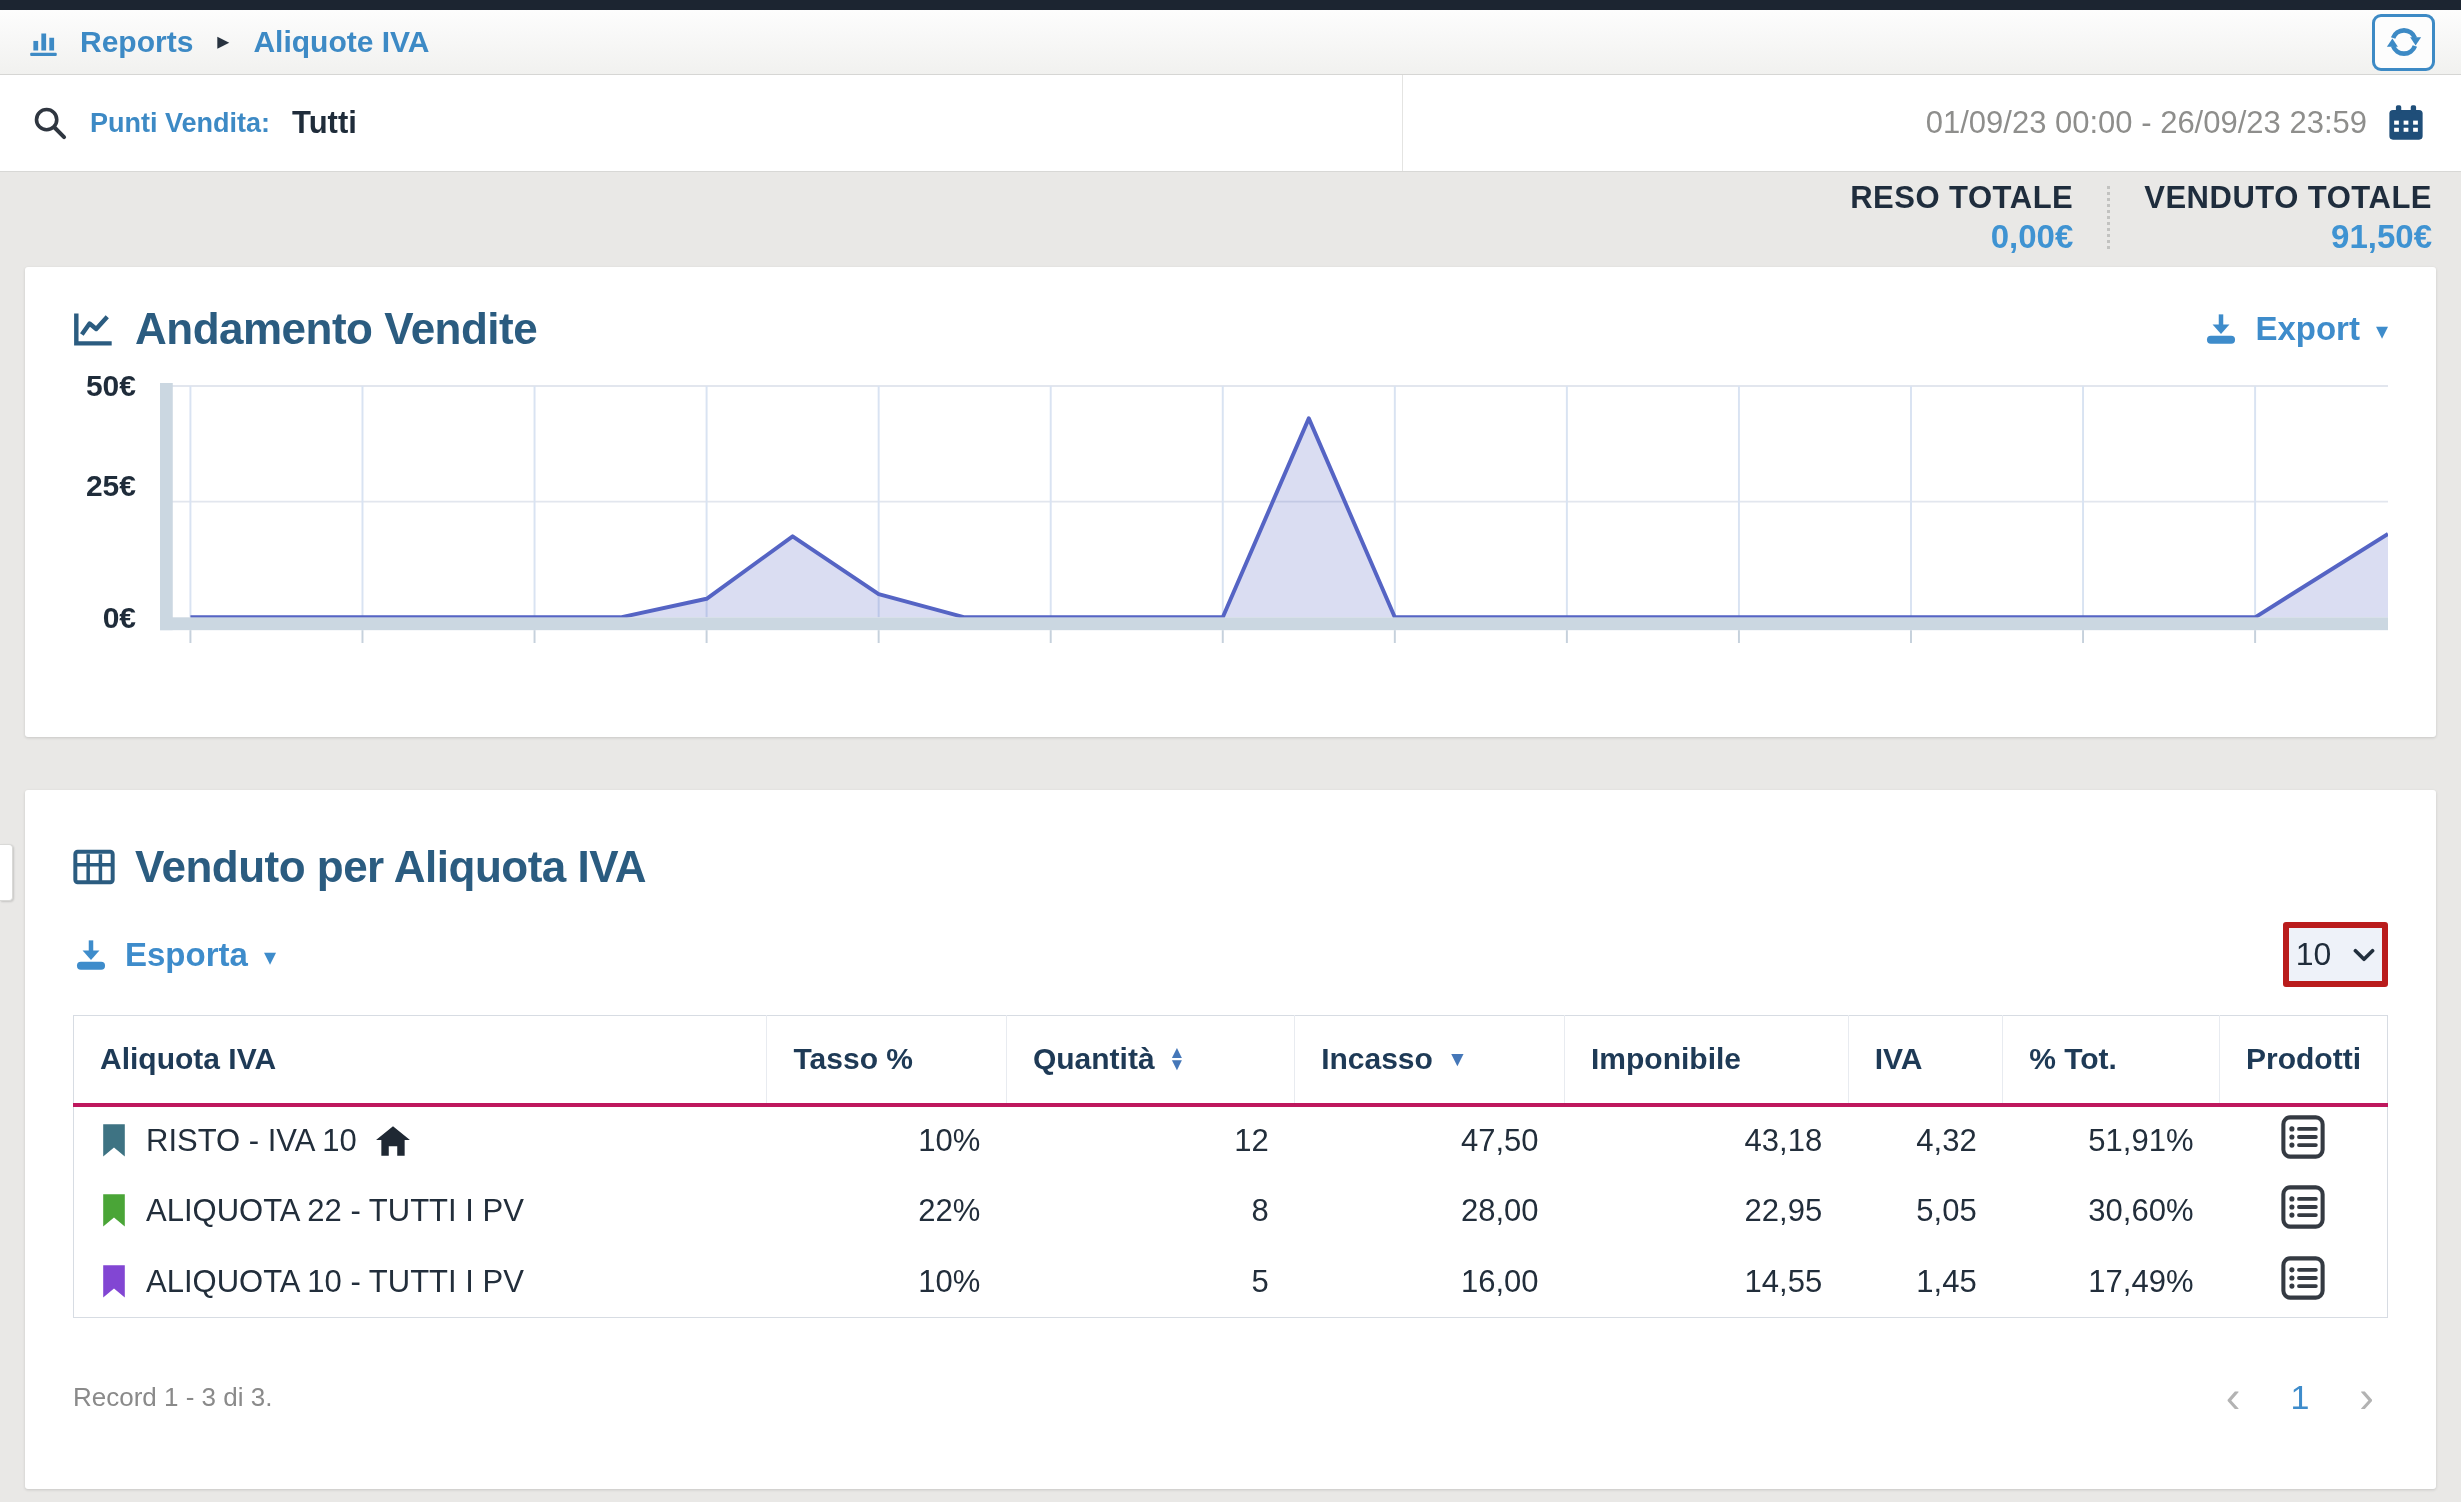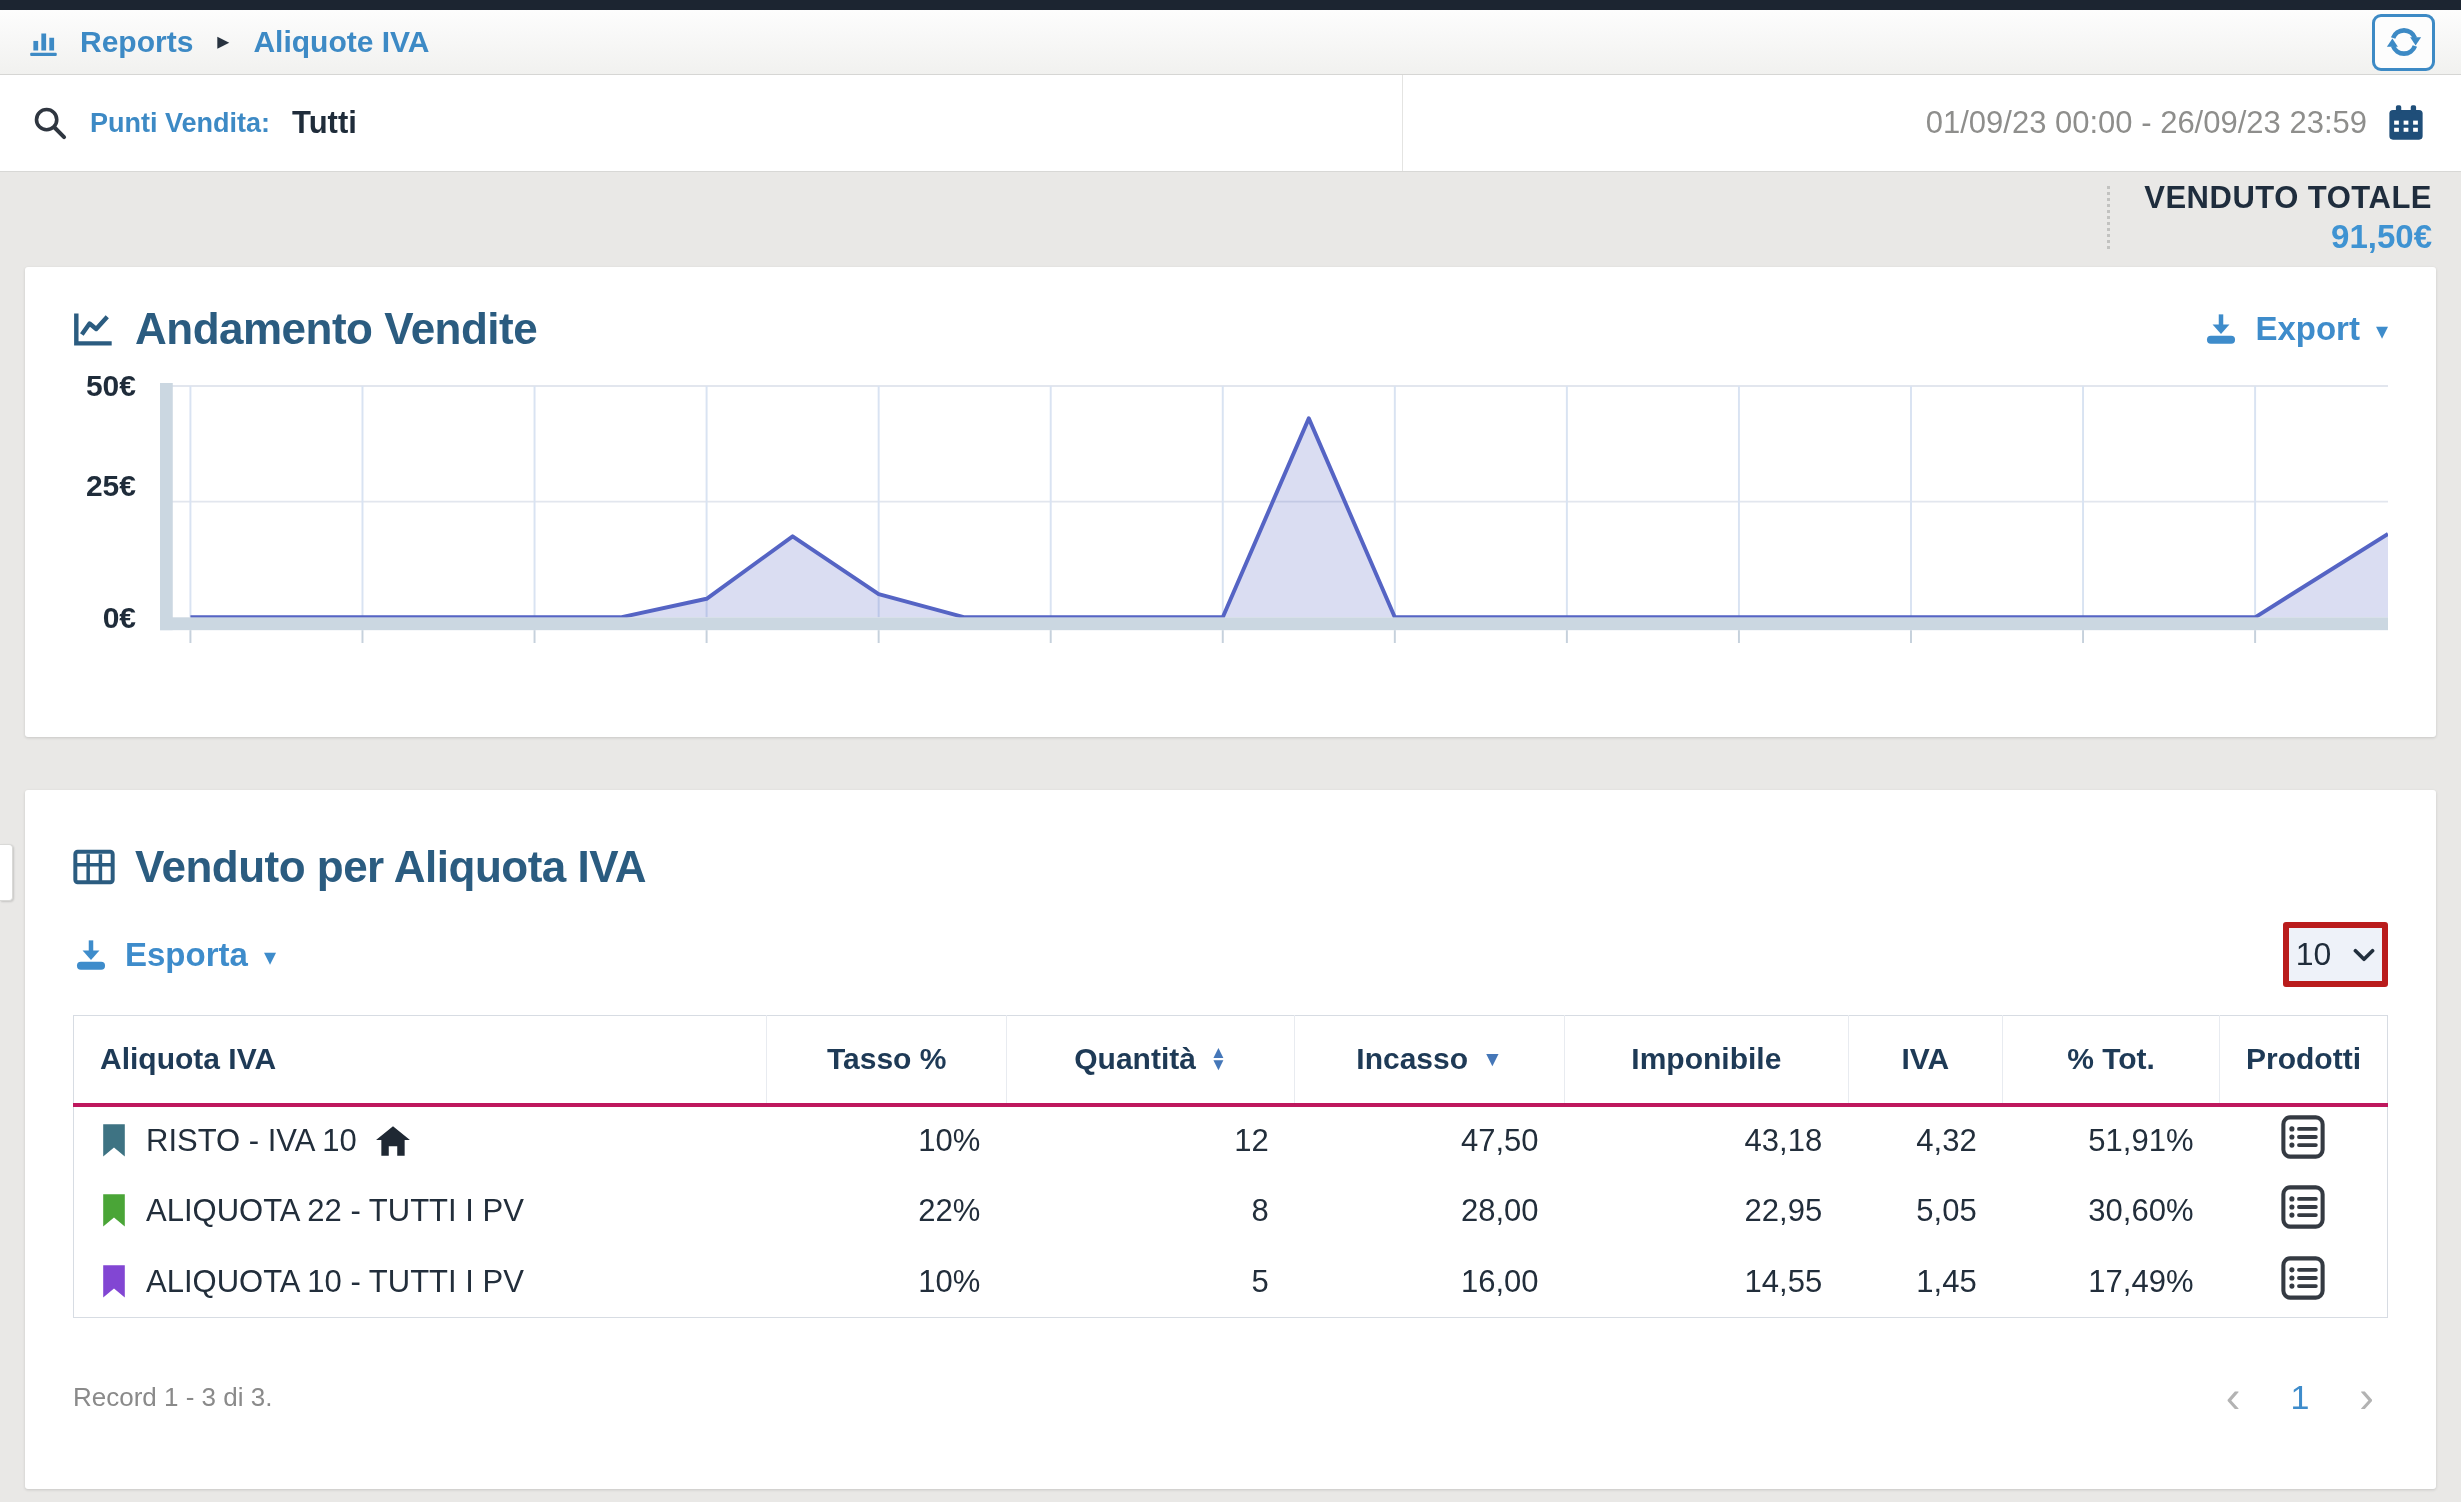--- a/index.html
+++ b/index.html
@@ -93,21 +93,21 @@
 
   
   table { width:100%; border-collapse:collapse; border:1px solid #d7dce3; }
   thead tr { border-bottom:4px solid #be185d; }
   th {
     height:89px; font-size:30px; font-weight:700; color:#1e3a56;
     border-right:1px solid #e8ebf0; padding:0 26px; cursor:pointer;
   }
   th:last-child { border-right:none; }
   .th-inner { display:flex; align-items:center; gap:14px; }
-  .th-inner.align-right { justify-content:center; }
+  .th-inner.align-right { justify-content:flex-start; }
   .th-inner.align-center { justify-content:center; }
   .sort-stack { display:flex; flex-direction:column; color:#4577b8; font-size:17px; line-height:.72; }
   .sort-desc { color:#4577b8; font-size:21px; }
   td { height:71px; font-size:31px; color:#222e3b; padding:0 26px; }
   .align-right { text-align:right; } .align-center { text-align:center; }
   .name-wrap { display:flex; align-items:center; gap:18px; font-weight:400; }
   .prod-btn { background:none; border:none; cursor:pointer; display:inline-flex; }
 
   
   .table-footer { display:flex; justify-content:space-between; align-items:center; margin-top:57px; }
@@ -179,20 +179,24 @@
             <rect x="14" y="20" width="4" height="3.4"></rect>
             <rect x="22" y="20" width="4" height="3.4"></rect>
         </g>
       </svg>
     </span>
   </div>
 </div>
 
 <div class="content">
   <div class="totals-row">
+    <div class="total-block">
+      <div class="total-label">RESO TOTALE</div>
+      <div class="total-value">0,00€</div>
+    </div>
     <div class="totals-divider"></div>
     <div class="total-block">
       <div class="total-label">VENDUTO TOTALE</div>
       <div class="total-value">91,50€</div>
     </div>
   </div>
 
   <section class="card chart-card">
     <div class="card-head">
       <h2 class="card-title">

